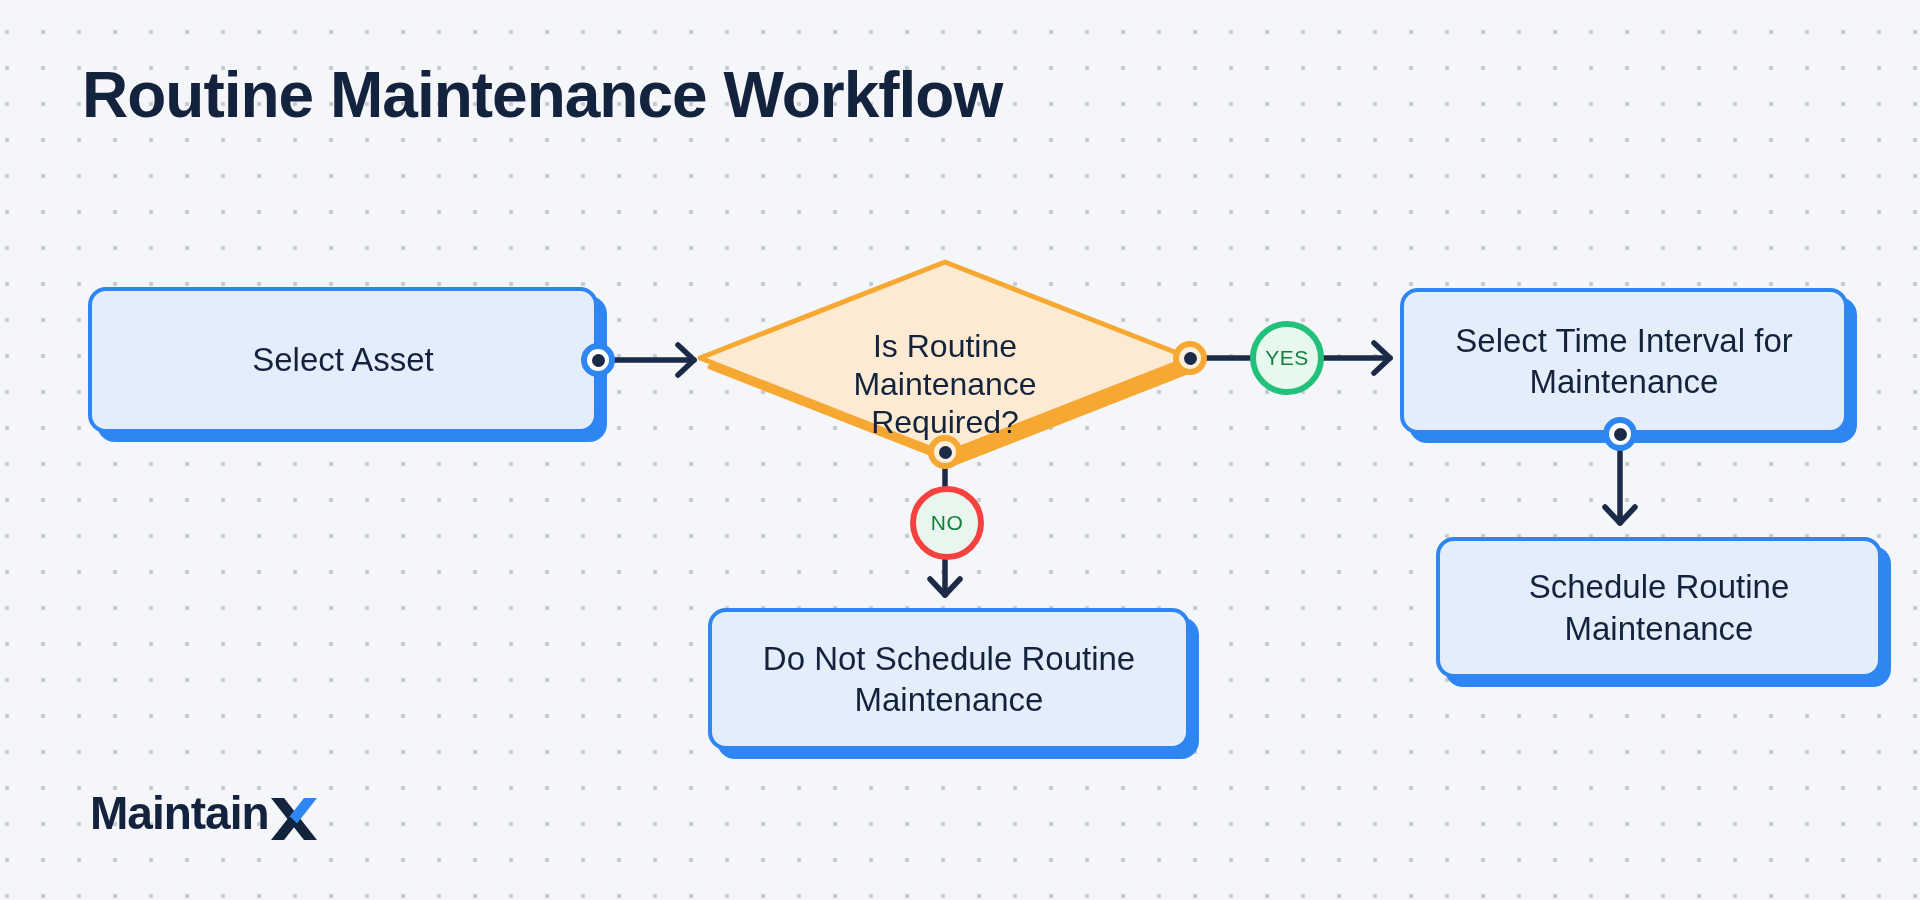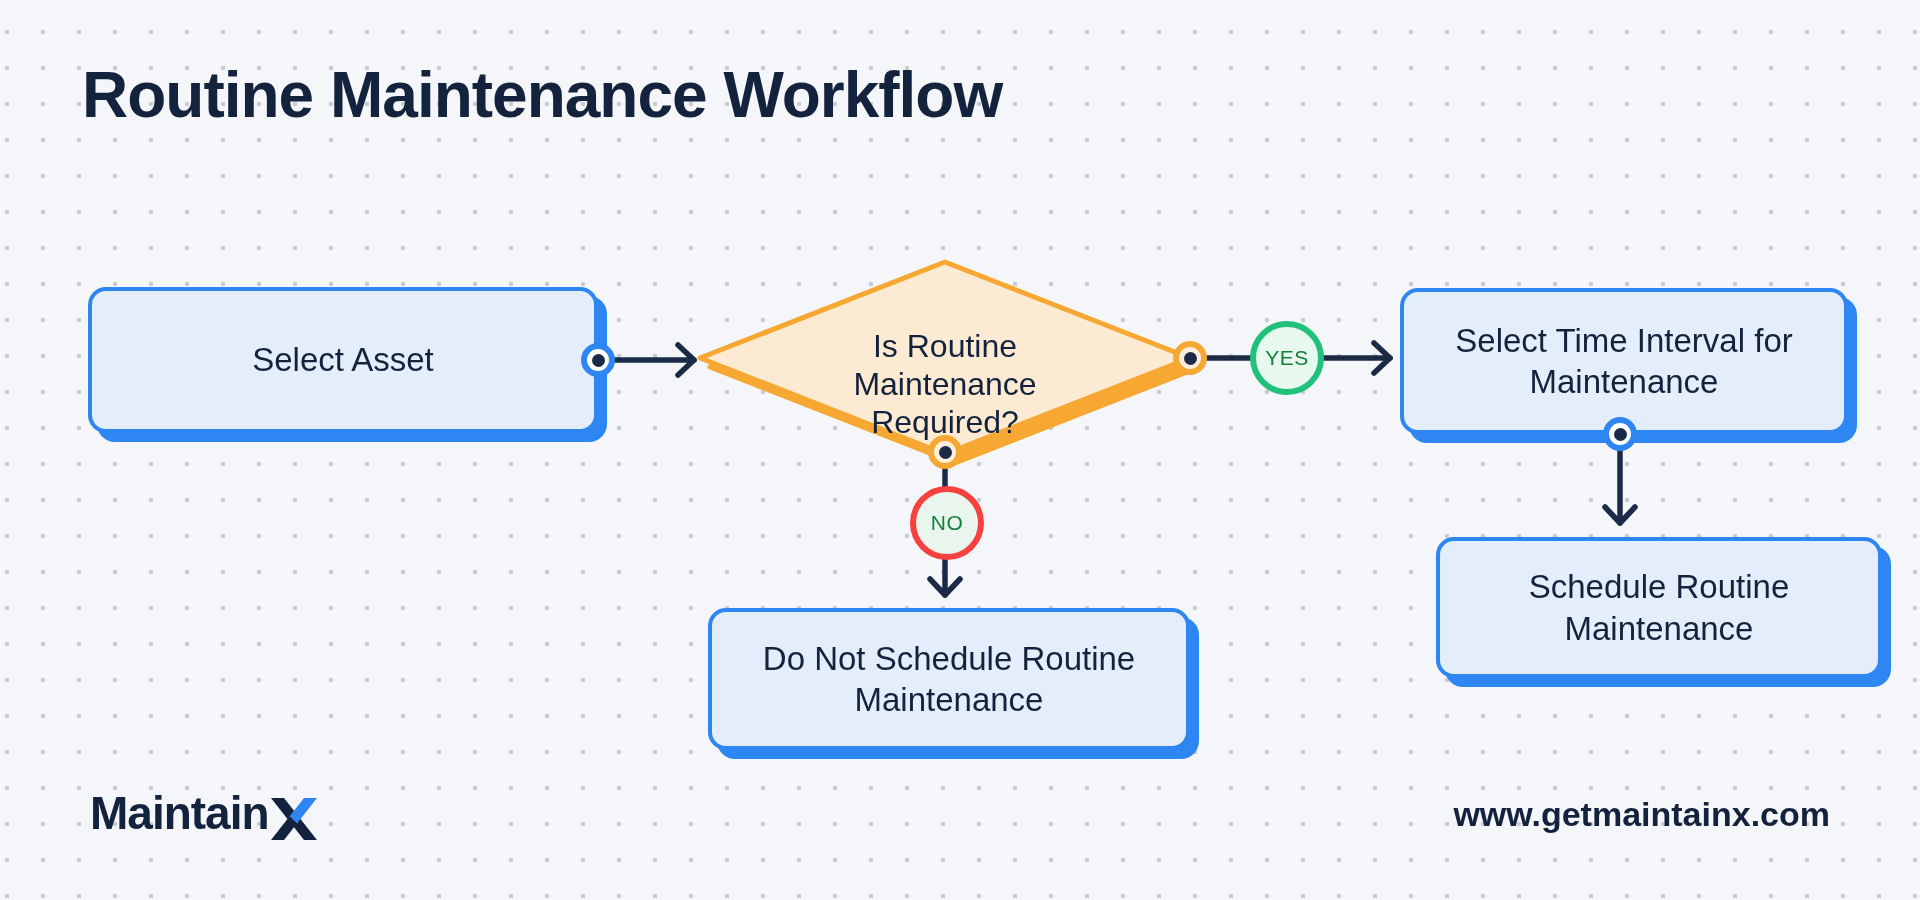--- a/index.html
+++ b/index.html
@@ -157,15 +157,14 @@
       <defs>
         <linearGradient id="xsplit" x1="1" y1="0" x2="0" y2="1">
           <stop offset="0.52" stop-color="#2E86F2"></stop>
           <stop offset="0.52" stop-color="#14233D"></stop>
         </linearGradient>
       </defs>
       <polygon points="0,0 13,0 46,42 33,42" fill="#14233D"></polygon>
       <polygon points="33,0 46,0 13,42 0,42" fill="url(#xsplit)"></polygon>
     </svg>
   </div>
-  <div class="site-url">www.getmaintainx.com</div>
 
 </div>
 
 </body></html>

